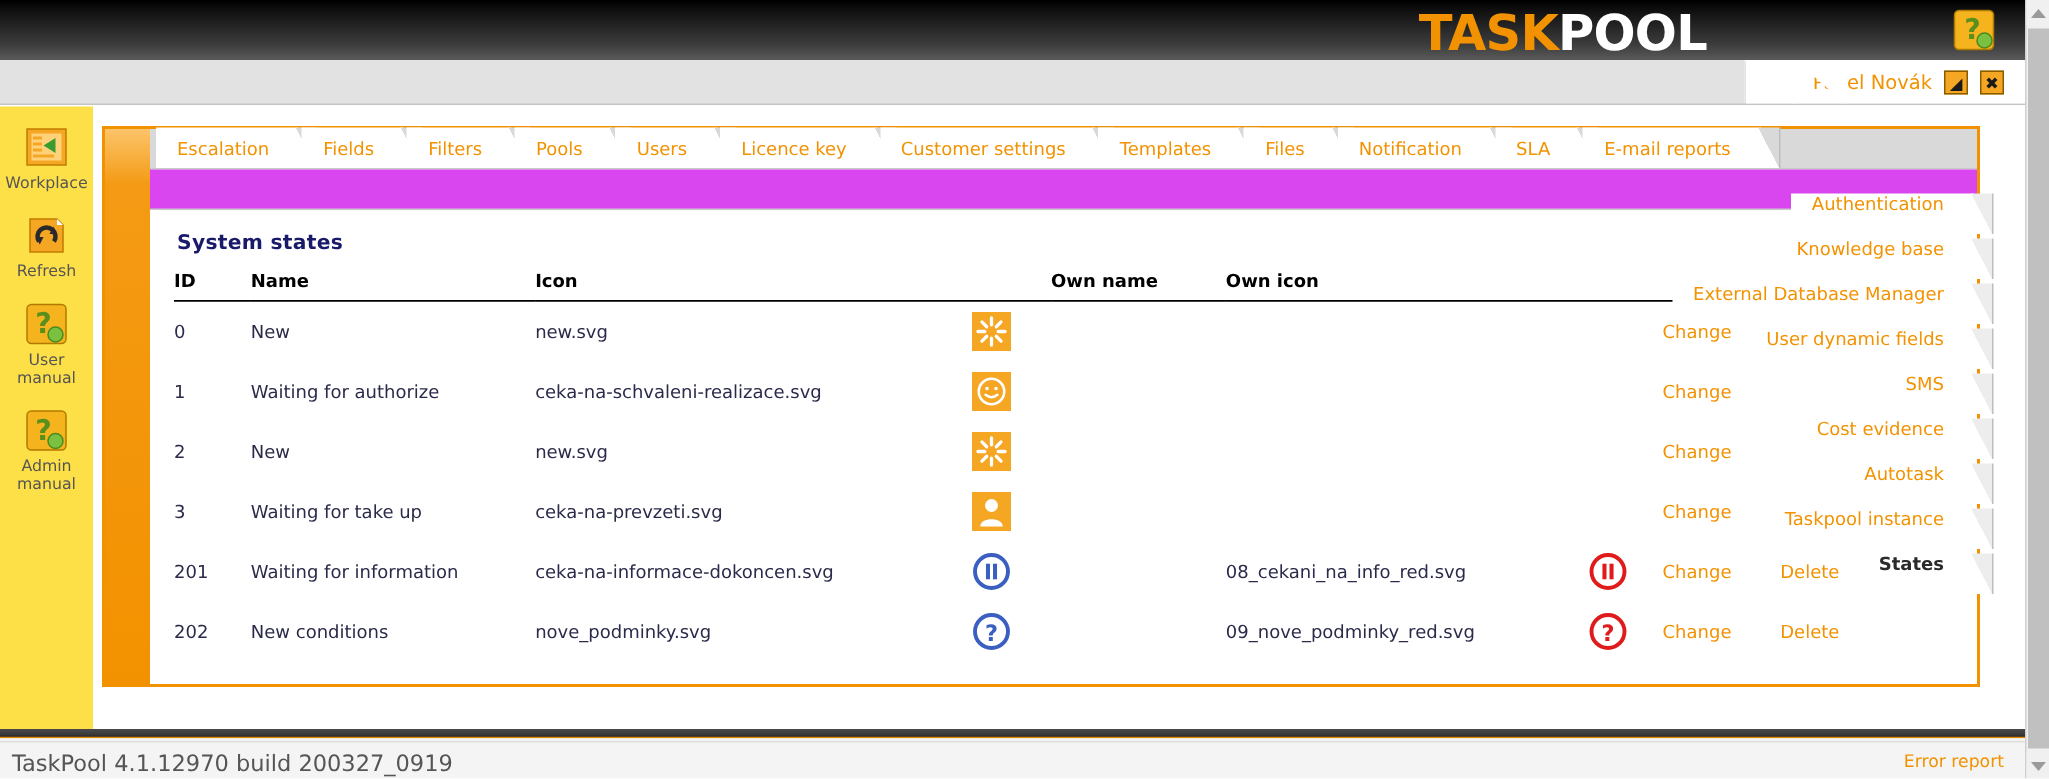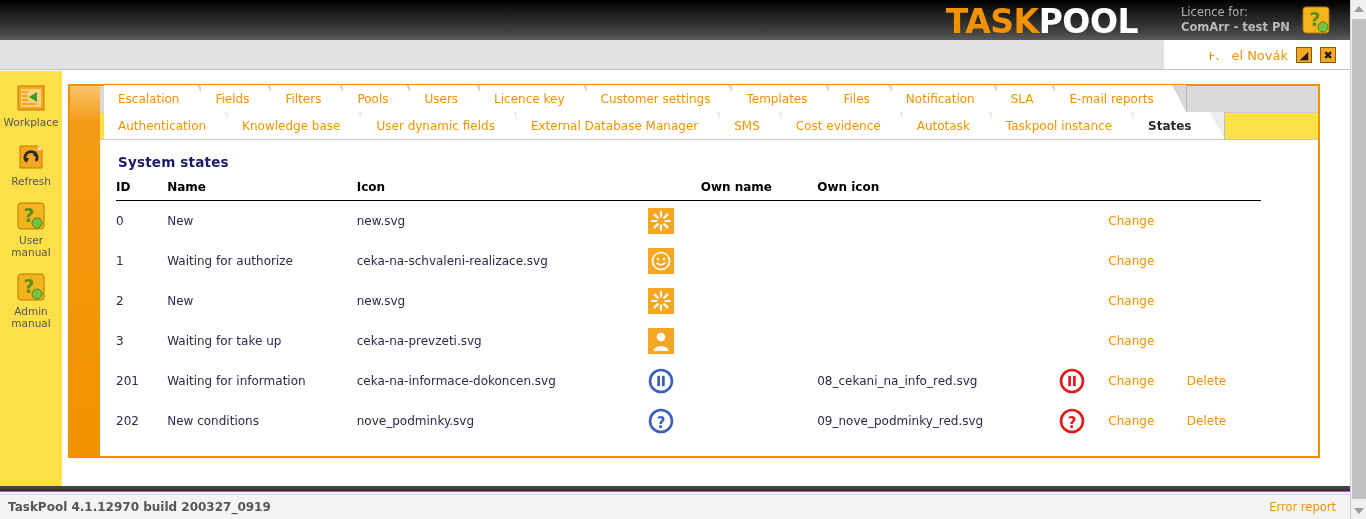--- a/index.html
+++ b/index.html
@@ -95,21 +95,21 @@
     background:#ffffff;
   }
 
   
   .tabrow {
     position:relative; height:27px; background:#d9d9d9;
     border-bottom:1px solid #c9c9c9;
     display:flex; align-items:flex-end; padding-left:4px;
     white-space:nowrap;
   }
-  .tabrow.second { background:#fde047; }
+  .tabrow.second { background:#d946ef;flex-direction:column; }
   .tab {
     position:relative; height:27px; background:#ffffff;
     display:inline-flex; align-items:center;
     padding:0 20px 0 14px;
     margin-right:2px;
     font-size:12px; color:#f39200; cursor:pointer;margin-top:16px;
   }
   .tab:after {
     content:""; position:absolute; right:-13px; top:0;
     width:14px; height:27px;
@@ -162,21 +162,21 @@
   #footer-strip {
     position:absolute; left:0; top:486px; width:1350px; height:8px;
     background:linear-gradient(to bottom, #4a4a4a 0%, #3a3a3a 45%, #2b2b2b 60%, #f39200 72%, #f3f3f3 80%);
   }
   #footer {
     position:absolute; left:0; top:494px; width:1350px; height:25px;
     background:#f4f4f4; border-top:1px solid #dddddd;
   }
   #footer-left {
     position:absolute; left:8px; top:5px;
-    color:#555555; font-size:12px; font-weight:bold;
+    color:#555555; font-size:15px; font-weight:normal;
   }
   #footer-right {
     position:absolute; right:14px; top:5px;
     color:#f39200; font-size:11.5px; cursor:pointer;
   }
 
   
   #scrollbar {
     position:absolute; right:0; top:0; width:16px; height:519px;
     background:#f0f0f0; border-left:1px solid #cfcfcf;
@@ -196,24 +196,20 @@
     background:#c0c0c0;
   }
 </style>
 </head>
 <body>
 
 <div id="header">
   <div id="header-inner">
     <div id="logo">
       <span class="task">TASK</span><span class="pool">POOL</span>
-    </div>
-    <div id="licence">
-      <div class="lic-label">Licence for:</div>
-      <div>ComArr - test PN</div>
     </div>
     <div id="help-badge">
       <svg width="28" height="28" viewBox="0 0 28 28">
         <rect x="1" y="1" width="26" height="26" rx="3" fill="#f5b31e" stroke="#b07a00"></rect>
         <text x="13" y="20" font-family="DejaVu Sans, sans-serif" font-size="19" font-weight="bold" fill="#5a8f1e" text-anchor="middle">?</text>
         <circle cx="21" cy="21" r="5" fill="#7ac142" stroke="#4c8a1e"></circle>
       </svg>
     </div>
   </div>
 </div>
@@ -325,24 +321,24 @@
         </div>
       </div>
     <div class="tabrow second" id="tabrow2">
         <div class="tab">
           <span>Authentication</span>
         </div>
         <div class="tab">
           <span>Knowledge base</span>
         </div>
         <div class="tab">
+          <span>External Database Manager</span>
+        </div>
+        <div class="tab">
           <span>User dynamic fields</span>
-        </div>
-        <div class="tab">
-          <span>External Database Manager</span>
         </div>
         <div class="tab">
           <span>SMS</span>
         </div>
         <div class="tab">
           <span>Cost evidence</span>
         </div>
         <div class="tab">
           <span>Autotask</span>
         </div>

